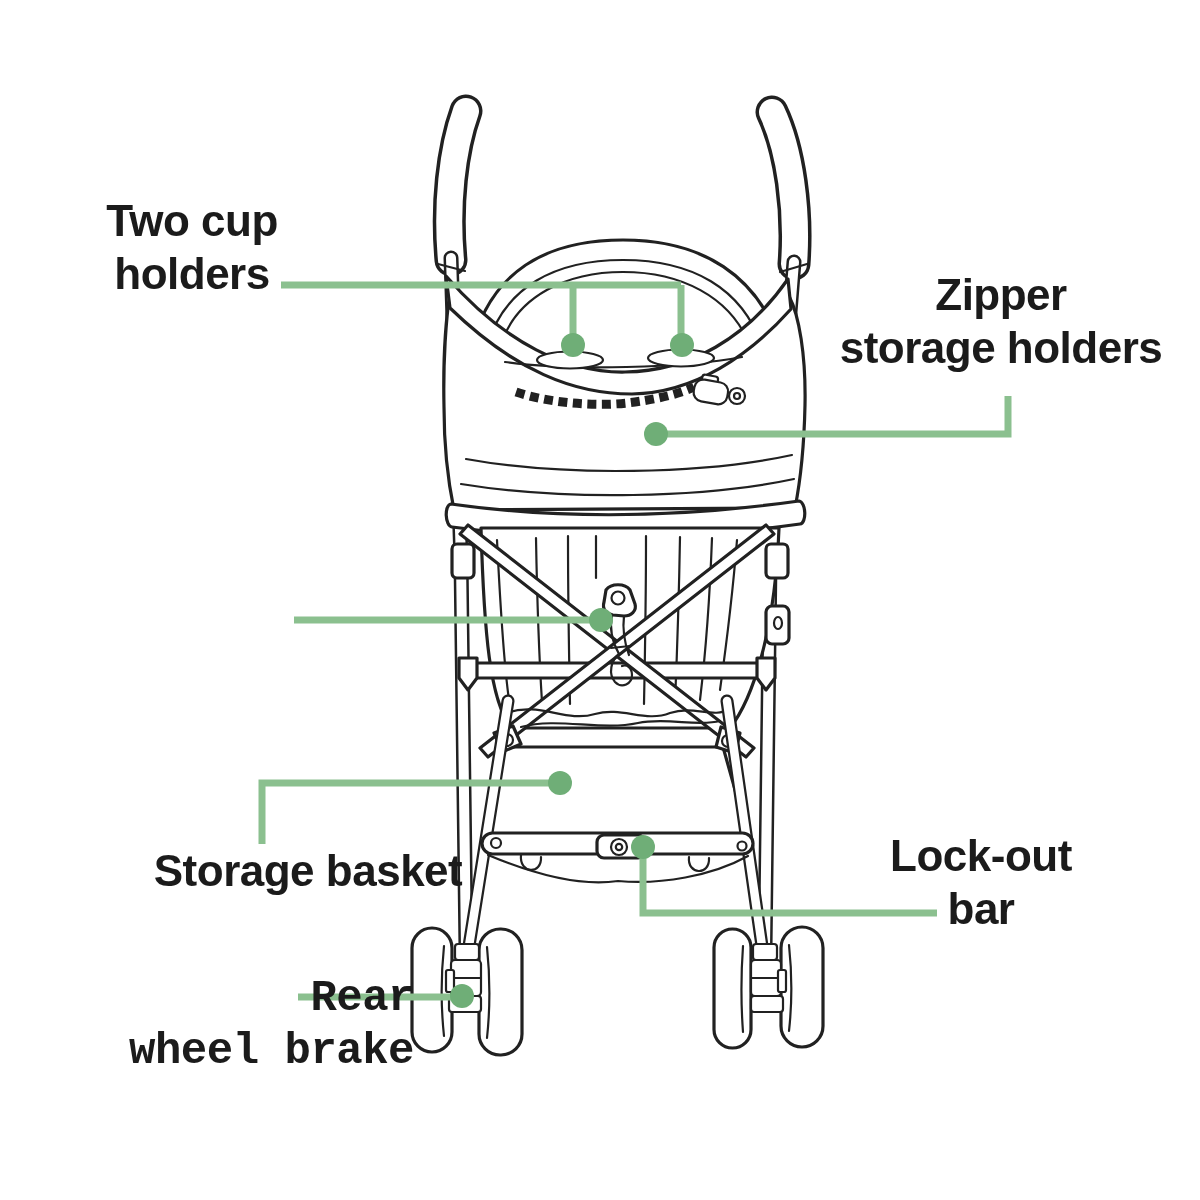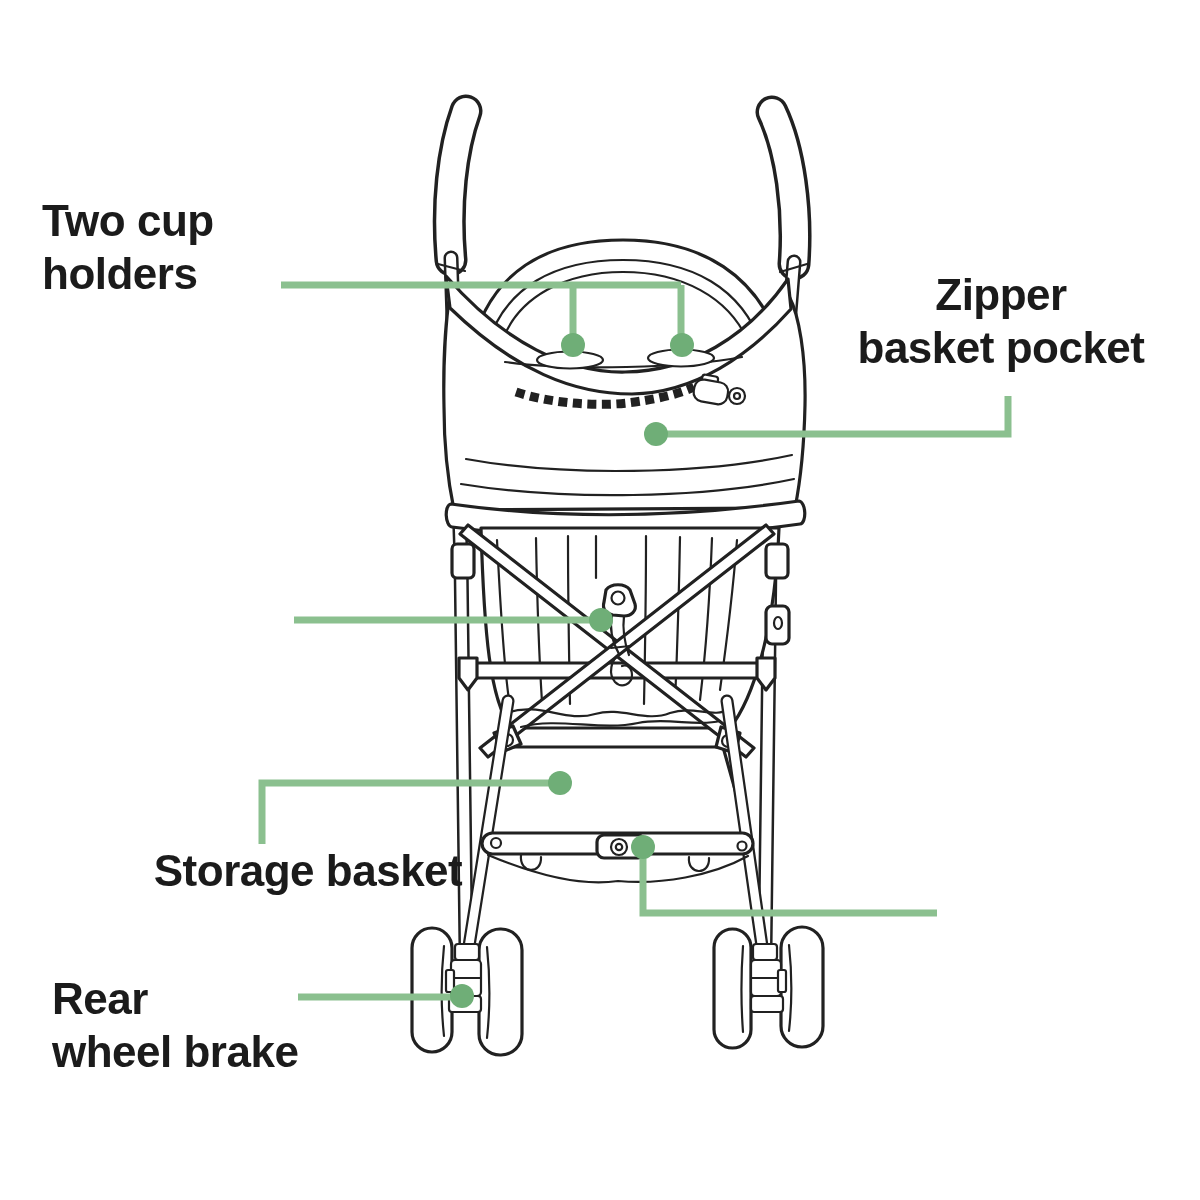--- a/index.html
+++ b/index.html
@@ -19,26 +19,26 @@
   .d  {fill:none;stroke:var(--ink);stroke-width:2.2;stroke-linecap:round;stroke-linejoin:round;}
   .dw {fill:#fff;stroke:var(--ink);stroke-width:2.2;stroke-linecap:round;stroke-linejoin:round;}
   .tb {fill:none;stroke:var(--ink);stroke-linecap:round;}
   .tw {fill:none;stroke:#fff;stroke-linecap:round;}
   .zip{fill:none;stroke:var(--ink);stroke-width:9;stroke-linecap:butt;stroke-dasharray:9 5.5;}
   .ann{fill:none;stroke:var(--ann-line);stroke-width:7;stroke-linecap:butt;stroke-linejoin:miter;}
   .dot{fill:var(--ann-dot);}
 
   .label{position:absolute;font-weight:700;font-size:44px;line-height:53px;
          color:var(--text);letter-spacing:-0.5px;white-space:pre-line;}
-  #lbl-cup     {left:42px;  top:194px; width:300px; }
+  #lbl-cup     {left:42px;  top:194px; width:300px; text-align:center;}
   #lbl-zip     {left:826px; top:268px; width:350px; text-align:center;}
   #lbl-recline {left:101px; top:477px; width:300px; text-align:center;}
   #lbl-basket  {left:98px;  top:844px; width:420px; text-align:center;}
   #lbl-lock    {left:806px; top:829px; width:350px; text-align:center;}
-  #lbl-rear    {left:52px;  top:972px; width:350px; text-align:left;}
+  #lbl-rear    {left:64px;  top:972px; width:350px; text-align:right;font-family:Liberation Mono, monospace;}
 </style>
 </head>
 <body>
 
 <div id="stage">
 
   <svg id="art" viewBox="0 0 1200 1200">
 
     <g>
 
@@ -200,18 +200,20 @@
       <circle class="dot" cx="643" cy="847" r="12"></circle>
 
       <path class="ann" d="M298,997 H459"></path>
       <circle class="dot" cx="462" cy="996" r="12"></circle>
     </g>
   </svg>
 
   <div class="label" id="lbl-cup">Two cup
 holders</div>
   <div class="label" id="lbl-zip">Zipper
-basket pocket</div>
+storage holders</div>
   <div class="label" id="lbl-basket">Storage basket</div>
+  <div class="label" id="lbl-lock">Lock-out
+bar</div>
   <div class="label" id="lbl-rear">Rear
 wheel brake</div>
 
 </div>
 
 </body></html>

